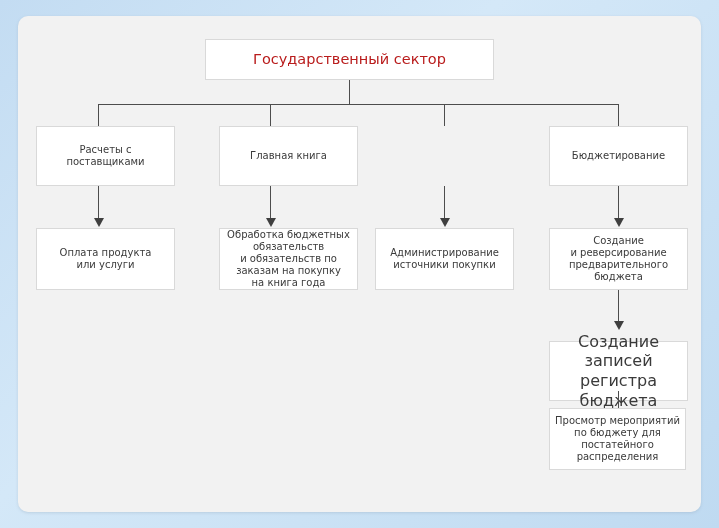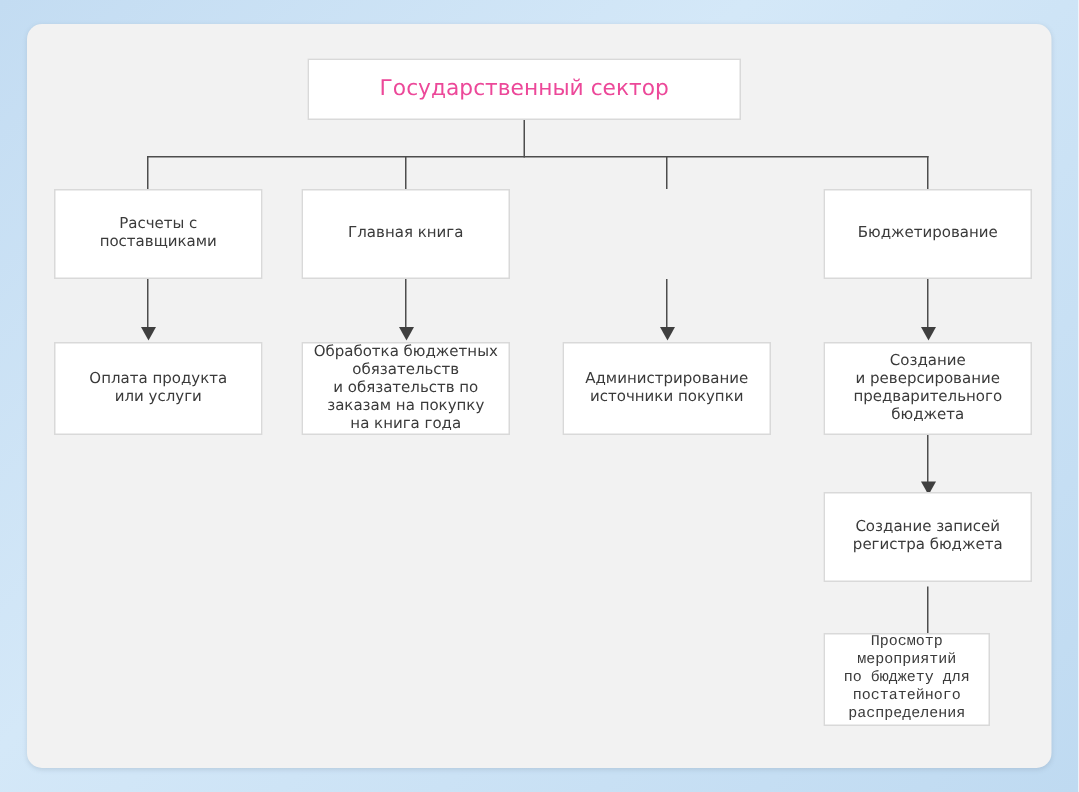--- a/index.html
+++ b/index.html
@@ -62,56 +62,55 @@
     white-space: pre-line;
     padding: 2px 5px;
   }
 
   .node.root {
     left: 205px;
     top: 39px;
     width: 289px;
     height: 41px;
     font-size: 14.5px;
-    color: #ec4899;
+    color: #b91c1c;
   }
 
   .node.lvl2 {
     top: 126px;
     width: 139px;
     height: 60px;
     font-size: 10px;
   }
   .node.c1 { left: 36px; }
-  .node.c2 { left: 201px; }
+  .node.c2 { left: 219px; }
   .node.c3 { left: 375px; }
   .node.c4 { left: 549px; }
 
   .node.lvl3 {
     top: 228px;
     width: 139px;
     height: 62px;
     font-size: 10px;
   }
 
   .node.lvl4 {
     left: 549px;
-    top: 328px;
+    top: 341px;
     width: 139px;
     height: 60px;
-    font-size: 10px;
+    font-size: 16px;
   }
 
   .node.lvl5 {
     left: 549px;
-    top: 422px;
-    width: 111px;
+    top: 408px;
+    width: 137px;
     height: 62px;
     font-size: 10px;
-    font-family: Liberation Mono, monospace;
   }
 
   
   .line-v, .line-h {
     position: absolute;
     background: #4d4d4d;
   }
   .line-v { width: 1px; }
   .line-h { height: 1px; }
 

